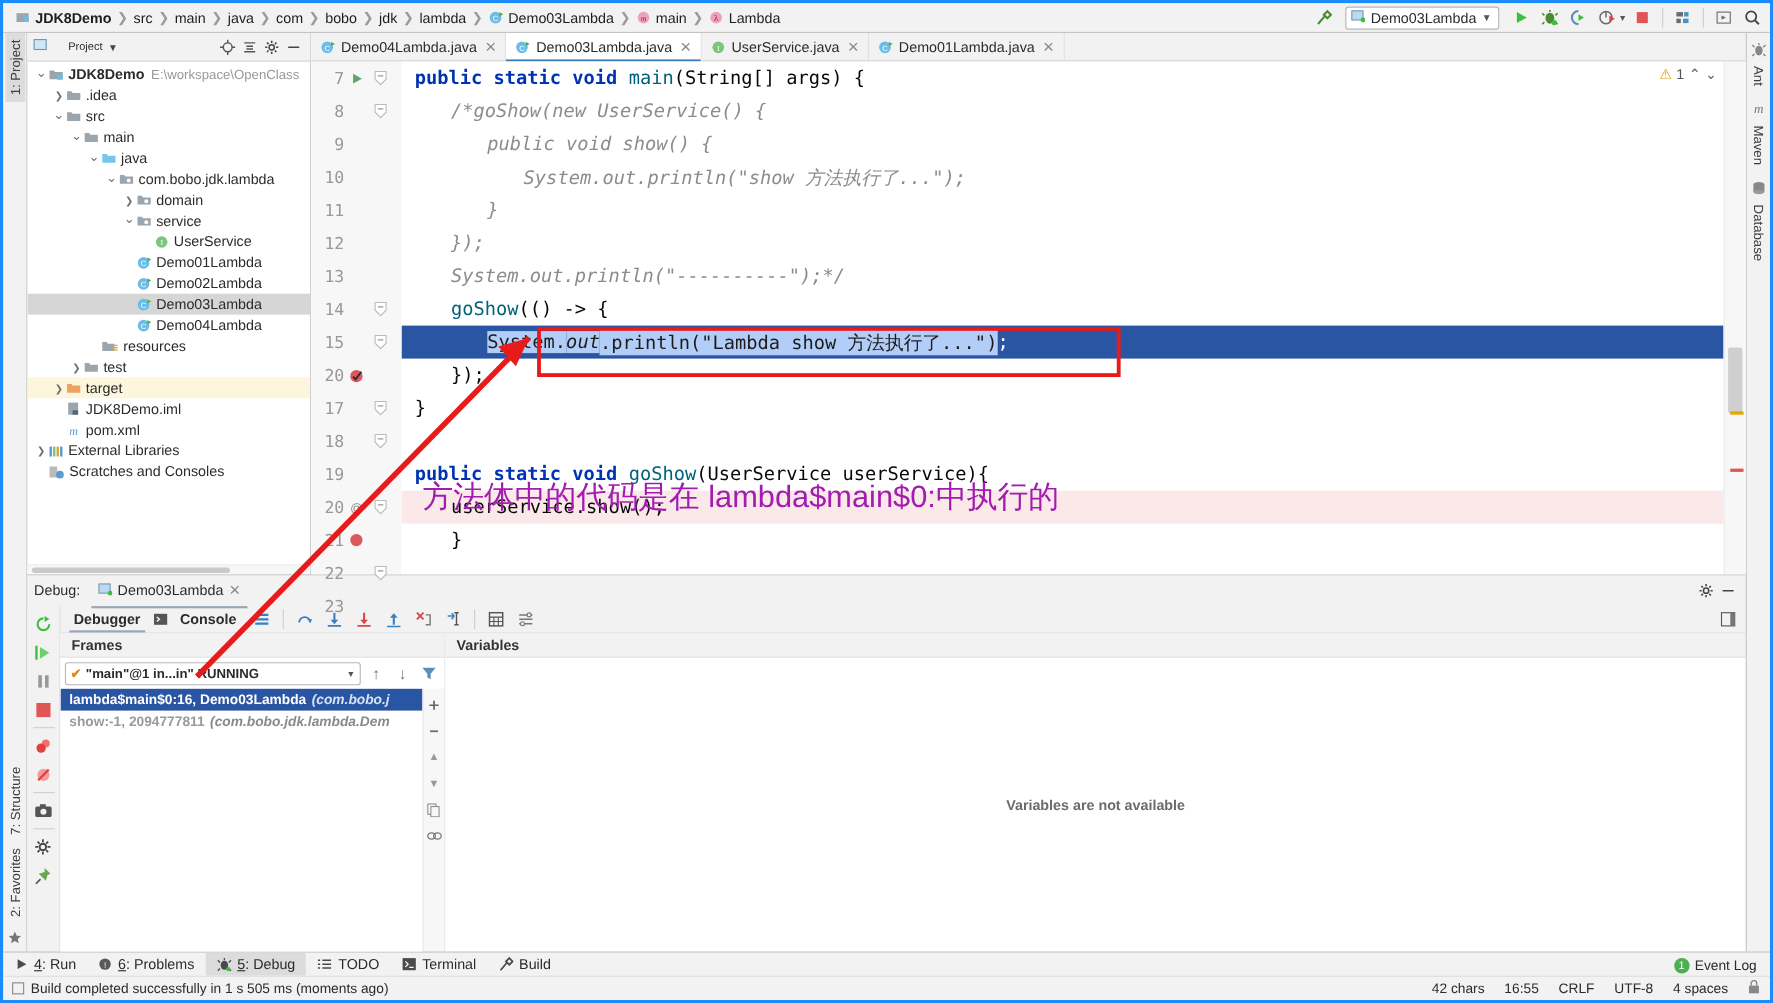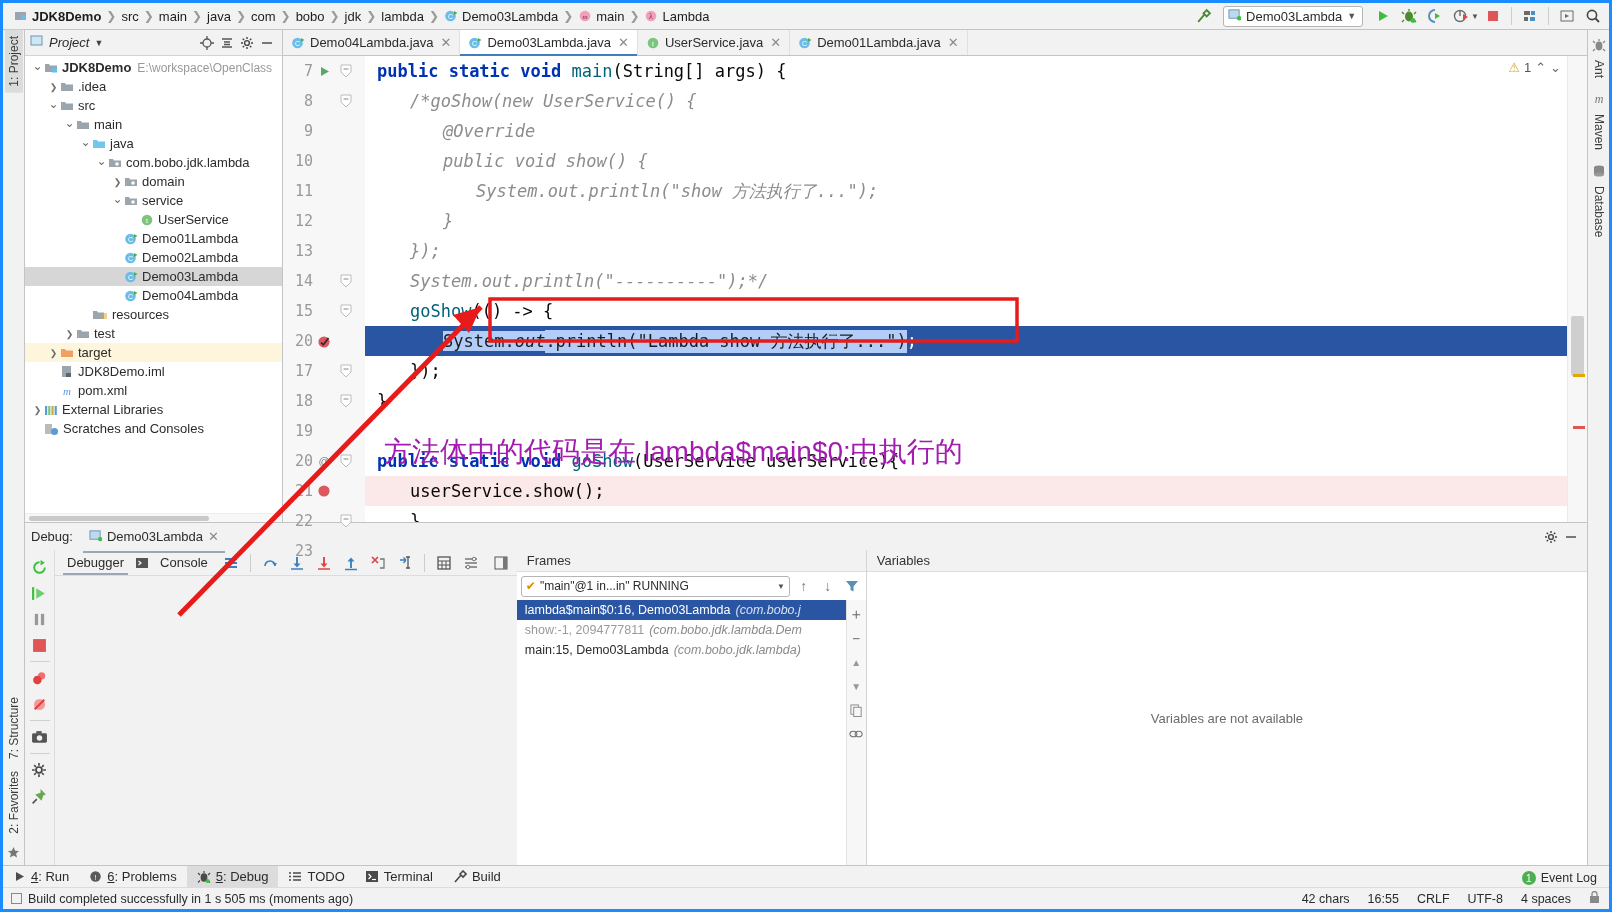--- a/index.html
+++ b/index.html
@@ -57,21 +57,21 @@
   #centercol { flex:1; display:flex; flex-direction:column; min-width:0; }
 
   
   #upper { display:flex; height:492px; flex:none; min-height:0;}
 
   
   #project { width:258px; flex:none; background:#fff; display:flex; flex-direction:column;
              border-right:1px solid #c4c4c4;}
   #project-header { height:26px; background:#f2f2f2; display:flex;align-items:center;
                     padding:0 5px; border-bottom:1px solid #d4d4d4; flex:none;}
-  #project-header .title{font-size:13px;margin-left:5px;font-style:italic;}
+  #project-header .title{font-size:10px;margin-left:18px;}
   .ph-spacer{flex:1;}
   .ph-btn{width:20px;height:20px;display:flex;align-items:center;justify-content:center;cursor:pointer;}
   #tree { flex:1; overflow:hidden; padding-top:2px; position:relative;}
   .row { height:19px; display:flex; align-items:center; white-space:nowrap;
          font-size:13px; padding-right:4px; }
   .row.sel { background:#d6d6d6; }
   .row.hl  { background:#fdf6dd; }
   .arrow { width:13px; display:inline-flex; justify-content:center; color:#6e6e6e; font-size:9px;}
   .row .lbl { margin-left:4px; }
   .row .path { color:#999; margin-left:6px; font-size:12px;}
@@ -120,21 +120,21 @@
   .dtab { display:flex;align-items:center;gap:5px;font-size:13px;padding:4px 6px;position:relative;cursor:pointer;}
   .dtab.active:after{content:"";position:absolute;left:0;right:0;bottom:-4px;height:2px;background:#9aa7b5;}
   .dh-spacer{flex:1;}
 
   #debug-main { flex:1; display:flex; min-height:0; }
   #dbg-left-rail { width:30px; flex:none; background:#f2f2f2; display:flex;
                    flex-direction:column; align-items:center; padding-top:4px; border-right:1px solid #dcdcdc;}
   .rbtn{width:26px;height:26px;display:flex;align-items:center;justify-content:center;cursor:pointer;}
   .rsep{width:20px;height:1px;background:#d0d0d0;margin:3px 0;}
 
-  #dbg-content{flex:1;display:flex;flex-direction:row;min-width:0;}
+  #dbg-content{flex:1;display:flex;flex-direction:column;min-width:0;font-weight:bold;}
   #dbg-toolbar{height:26px;display:flex;align-items:center;gap:3px;padding:0 4px;flex:none;
                border-bottom:1px solid #dcdcdc;background:#f2f2f2;}
   #dbg-toolbar .ttab{font-size:13px;padding:2px 8px;position:relative;cursor:pointer;}
   #dbg-toolbar .ttab.active:after{content:"";position:absolute;left:4px;right:4px;bottom:-3px;height:2px;background:#9aa7b5;}
   #dbg-split{flex:1;display:flex;min-height:0;}
   #frames-pane{width:350px;flex:none;display:flex;flex-direction:column;background:#fff;border-right:1px solid #d4d4d4;}
   .pane-title{height:22px;display:flex;align-items:center;padding-left:10px;font-size:13px;
               background:#f2f2f2;border-bottom:1px solid #dcdcdc;flex:none;color:#333;}
   #frames-toolbar{height:28px;display:flex;align-items:center;gap:4px;padding:2px 4px;flex:none;background:#fff;}
   #thread-combo{flex:1;height:21px;border:1px solid #b5b5b5;border-radius:3px;background:#fff;
@@ -775,21 +775,20 @@
                 </div>
                 <div class="gline">
                   <span class="lnum">23</span>
                   <span class="gicon"></span>
                   <span class="fold"></span>
                 </div>
               </div>
             <div id="codearea">
                 <div class="cline" style="padding-left: 12px;"><span class="k">public </span><span class="k">static </span><span class="k">void </span><span class="mth">main</span><span class="plain">(String[] args) {</span></div>
                 <div class="cline" style="padding-left: 45px;"><span class="cmt">/*goShow(new UserService() {</span></div>
-                <div class="cline" style="padding-left: 78px;"><span class="cmt">@Override</span></div>
                 <div class="cline" style="padding-left: 78px;"><span class="cmt">public void show() {</span></div>
                 <div class="cline" style="padding-left: 111px;"><span class="cmt">System.out.println("show 方法执行了...");</span></div>
                 <div class="cline" style="padding-left: 78px;"><span class="cmt">}</span></div>
                 <div class="cline" style="padding-left: 45px;"><span class="cmt">});</span></div>
                 <div class="cline" style="padding-left: 45px;"><span class="cmt">System.out.println("----------");*/</span></div>
                 <div class="cline" style="padding-left: 45px;"><span class="mth">goShow</span><span class="plain">(() -&gt; {</span></div>
                 <div class="cline exec" style="padding-left: 78px; position: relative;"><span class="sel-txt">System.</span><span class="sel-txt" style="font-style: italic;">out</span><span class="sel-txt">.println("Lambda show 方法执行了...")</span><span class="caret" style="color: rgb(255, 255, 255);">;</span></div>
                 <div class="cline" style="padding-left: 45px;"><span class="plain">});</span></div>
                 <div class="cline" style="padding-left: 12px;"><span class="plain">}</span></div>
                 <div class="cline" style="padding-left: 12px;"></div>
@@ -1002,24 +1001,20 @@
                 </div>
                 <div style="flex:1;display:flex;min-height:0;">
                   <div id="frames-list">
                       <div class="frame sel">
                         <span>lambda$main$0:16, Demo03Lambda</span>
                         <span class="pkg">(com.bobo.j</span>
                       </div>
                       <div class="frame dim">
                         <span>show:-1, 2094777811</span>
                         <span class="pkg">(com.bobo.jdk.lambda.Dem</span>
-                      </div>
-                      <div class="frame">
-                        <span>main:15, Demo03Lambda</span>
-                        <span class="pkg">(com.bobo.jdk.lambda)</span>
                       </div>
                     </div>
                   <div id="frames-scroll">
                     <div class="ph-btn" style="color:#666;font-size:15px;">＋</div>
                     <div class="ph-btn" style="color:#666;font-size:15px;">－</div>
                     <div class="ph-btn" style="color:#999;font-size:10px;">▲</div>
                     <div class="ph-btn" style="color:#999;font-size:10px;">▼</div>
                     <div class="ph-btn">
                       <svg width="13" height="13" viewBox="0 0 14 14">
                           <rect x="1" y="1" width="8" height="10" stroke="#888" fill="none"></rect>

